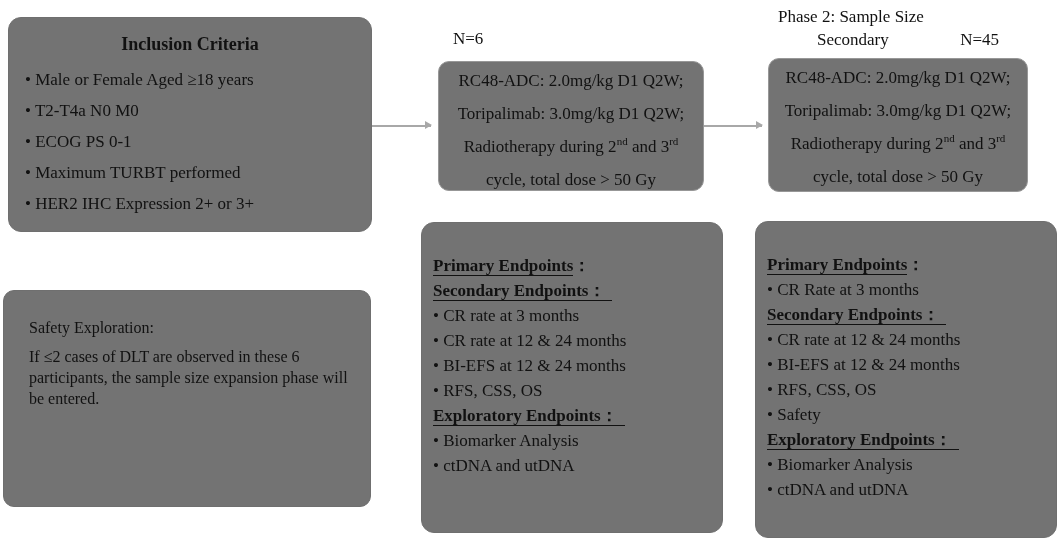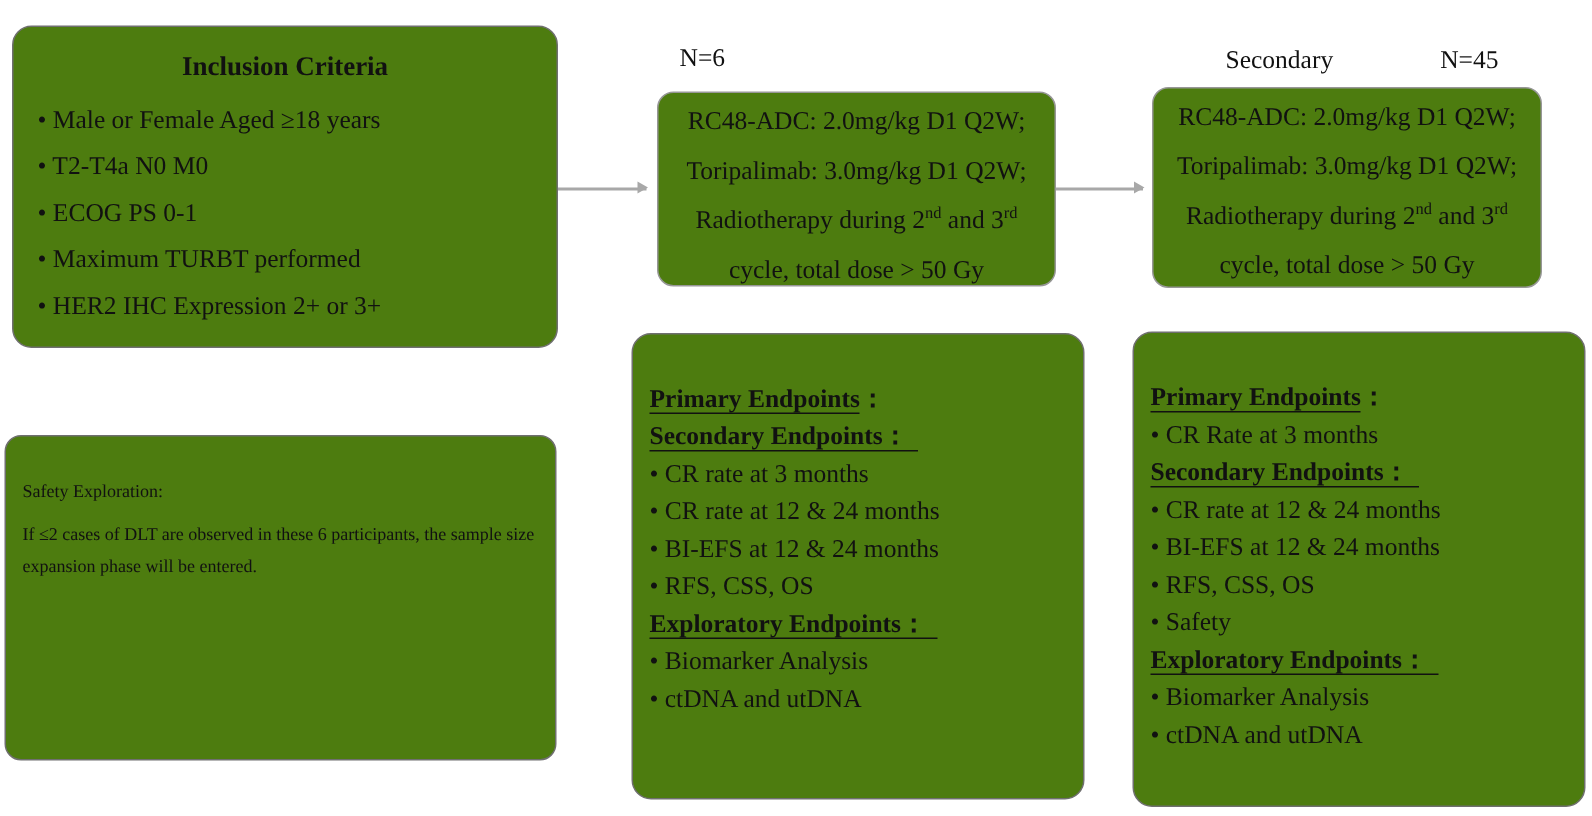--- a/index.html
+++ b/index.html
@@ -1,30 +1,30 @@
 <!DOCTYPE html>
 <html><head>
 <meta charset="utf-8">
 <style>
   html,body{margin:0;padding:0;background:#ffffff;}
   .canvas{
     position:relative;width:1061px;height:544px;background:#ffffff;
     font-family:"Liberation Serif","DejaVu Serif",serif;color:#111111;
     overflow:hidden;
   }
-  .box{position:absolute;background:#4d7c0f;border:1.5px solid #6f6f6f;border-radius:13px;box-sizing:border-box;}
+  .box{position:absolute;background:#737373;border:1.5px solid #6f6f6f;border-radius:13px;box-sizing:border-box;}
   .box.light{border:1.2px solid #979797;border-radius:11px;text-align:center;}
 
   
   #inclusion-box{left:8px;top:17px;width:364px;height:215px;padding:16px 16px 0 16px;}
   #inclusion-box .box-title{text-align:center;font-weight:700;font-size:18px;margin-bottom:9px;}
   #inclusion-box .inc-item{font-size:17px;line-height:31px;white-space:nowrap;}
 
   
-  #safety-box{left:3px;top:290px;width:368px;height:217px;padding:26px 11px 0 11px;font-size:12px;border-radius:11px;}
+  #safety-box{left:3px;top:290px;width:368px;height:217px;padding:26px 11px 0 25px;font-size:16px;border-radius:11px;}
   #safety-box .note-title{line-height:21px;margin-bottom:8px;}
   #safety-box p{margin:0 0 9px 0;line-height:21px;}
 
   
   .phase-header{position:absolute;font-size:17px;white-space:nowrap;}
   #phase1-header{left:453px;top:29px;display:flex;gap:15px;}
   #phase2-header-line1{left:778px;top:7px;}
   #phase2-header-line2{left:817px;top:30px;width:182px;display:flex;justify-content:space-between;}
 
   
@@ -66,20 +66,21 @@
 
   <div class="box" id="safety-box">
     <div class="note-title">Safety Exploration:</div>
     <p>If ≤2 cases of DLT are observed in these 6 participants, the sample size expansion phase will be entered.</p>
   </div>
 
   <div class="phase-header" id="phase1-header">
     <span>N=6</span>
   </div>
 
+  <div class="phase-header" id="phase2-header-line1">Phase 2: Sample Size</div>
   <div class="phase-header" id="phase2-header-line2">
     <span>Secondary</span>
     <span>N=45</span>
   </div>
 
   <div class="arrow" style="left:372px;top:125px;width:59px;"></div>
   <div class="arrow" style="left:704px;top:125px;width:58px;"></div>
 
   <div class="box light treatment" id="phase1-treatment">
     <div class="t-line">RC48-ADC: 2.0mg/kg D1 Q2W;</div>

